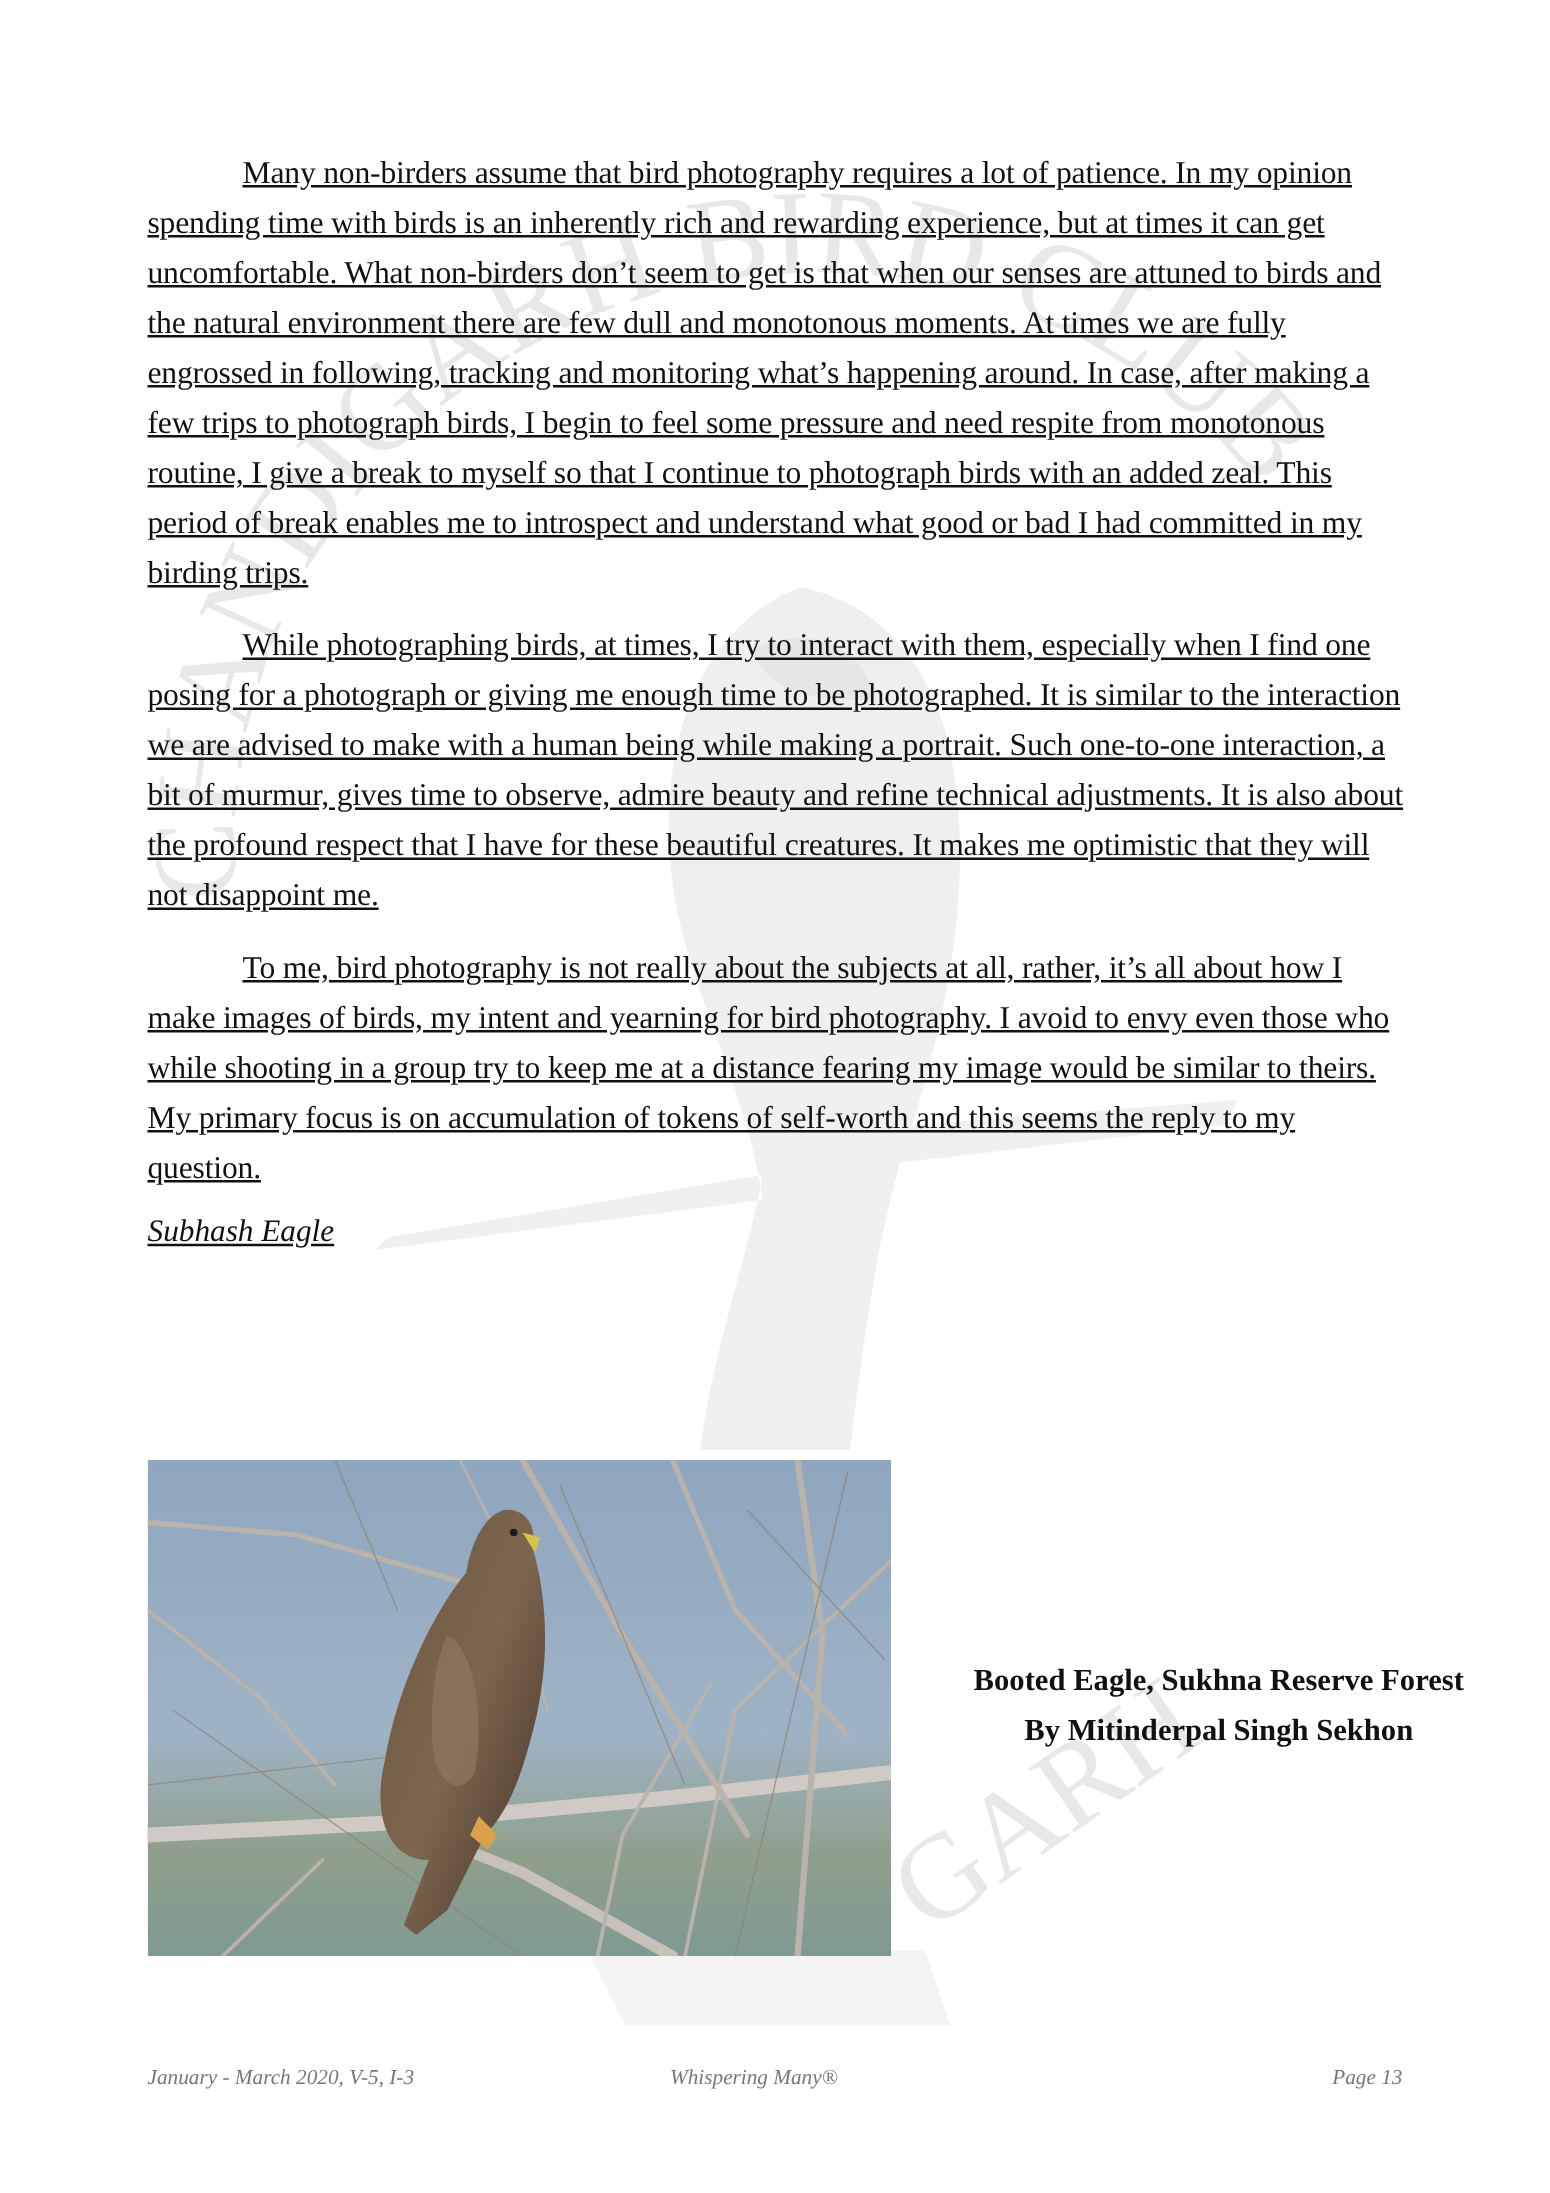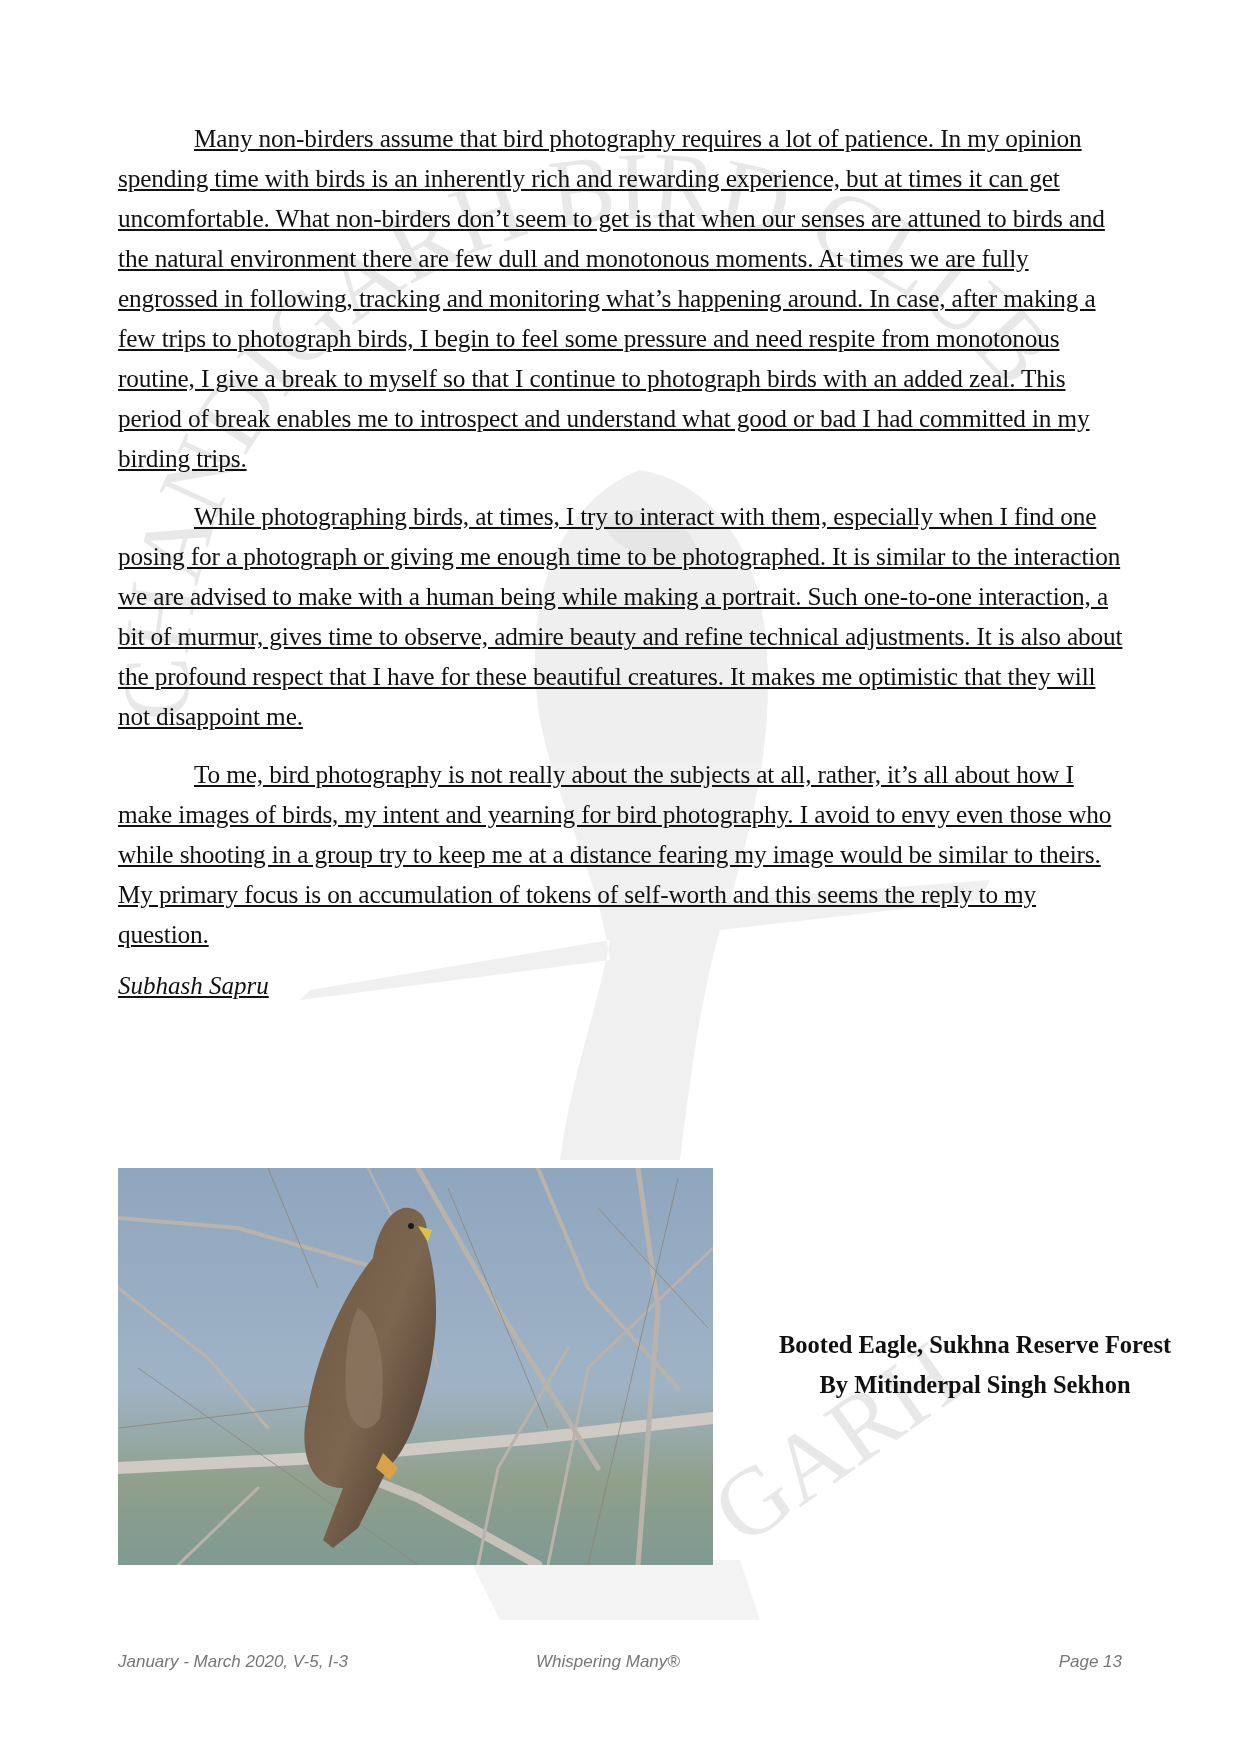--- a/index.html
+++ b/index.html
@@ -7,21 +7,21 @@
          font-family: "Liberation Serif", "DejaVu Serif", serif; color: #111; }
   .watermark { position: absolute; left: 0; top: 0; width: 1240px; height: 1754px; pointer-events: none; }
   .watermark text { font-family: "Liberation Serif", serif; fill: #e6e6e6; font-size: 96px; }
   .content { position: absolute; left: 118px; top: 118px; width: 1010px; text-decoration: underline; }
   .para { font-size: 25.3px; line-height: 40px; margin: 0 0 18px 0; text-indent: 76px; letter-spacing: -0.15px; }
   .signature { font-size: 25px; font-style: italic; margin-top: 14px; }
   .photo { position: absolute; left: 118px; top: 1168px; width: 595px; height: 397px; overflow: hidden; }
   .caption { position: absolute; left: 730px; top: 1325px; width: 490px; text-align: center;
              font-weight: bold; font-size: 24.5px; line-height: 40px; }
   .footer { position: absolute; top: 1652px; left: 118px; width: 1004px; height: 30px;
-            font-family: Liberation Sans, sans-serif; font-style: italic; font-size: 17px; color: #777; }
+            font-family: Liberation Serif, serif; font-style: italic; font-size: 17px; color: #777; }
   .footer .left { position: absolute; left: 0; top: 0; }
   .footer .center { position: absolute; left: 418px; top: 0; }
   .footer .right { position: absolute; right: 0; top: 0; }
 </style>
 </head>
 <body>
 
 <svg class="watermark" viewBox="0 0 1240 1754">
   <defs>
     <path id="arcTop" d="M 190 720 A 430 430 0 0 1 1110 640"></path>
@@ -33,21 +33,21 @@
     <path d="M 470 1560 L 740 1560 L 760 1620 L 500 1620 Z" fill="#f3f3f3"></path>
     <text><textPath href="#arcTop">CHANDIGARH BIRD CLUB</textPath></text>
     <text x="690" y="1520" transform="rotate(-35 760 1450)">GARH</text>
   </g>
 </svg>
 
 <div class="content">
   <p class="para">Many non-birders assume that bird photography requires a lot of patience. In my opinion spending time with birds is an inherently rich and rewarding experience, but at times it can get uncomfortable. What non-birders don’t seem to get is that when our senses are attuned to birds and the natural environment there are few dull and monotonous  moments. At times we are fully engrossed in following, tracking and monitoring what’s happening around. In case, after making a few trips to photograph birds, I begin to feel some pressure and need respite from monotonous routine, I give a break to myself  so that I continue to photograph birds with an added zeal. This period of break enables me to introspect  and understand what good or bad I had committed in my birding trips.</p>
   <p class="para">While photographing birds, at times, I try to interact with them, especially when I find one posing for a photograph or giving me enough time to be photographed. It is similar to the  interaction we are advised to make with a human being while making a portrait. Such one-to-one interaction, a bit of murmur, gives time to observe, admire beauty and refine technical adjustments. It is also about the profound respect that I have for these beautiful creatures. It makes me optimistic that they will not disappoint me.</p>
   <p class="para">To me, bird photography is not really about the subjects at all, rather, it’s all about how I make images of birds, my intent and yearning for bird photography. I avoid to envy even those who while shooting in a group try to keep me at a distance fearing my image would be similar to theirs. My primary focus is on accumulation of tokens of self-worth and this seems the reply to my question.</p>
-  <div class="signature">Subhash Sapru</div>
+  <div class="signature">Subhash Eagle</div>
 </div>
 
 <div class="photo">
   <svg width="595" height="397" viewBox="0 0 595 397">
     <defs>
       <linearGradient id="sky" x1="0" y1="0" x2="0" y2="1">
         <stop offset="0" stop-color="#8fa6bf"></stop>
         <stop offset="0.55" stop-color="#9fb3c6"></stop>
         <stop offset="0.8" stop-color="#8f9f8a"></stop>
         <stop offset="1" stop-color="#7f9a93"></stop>

